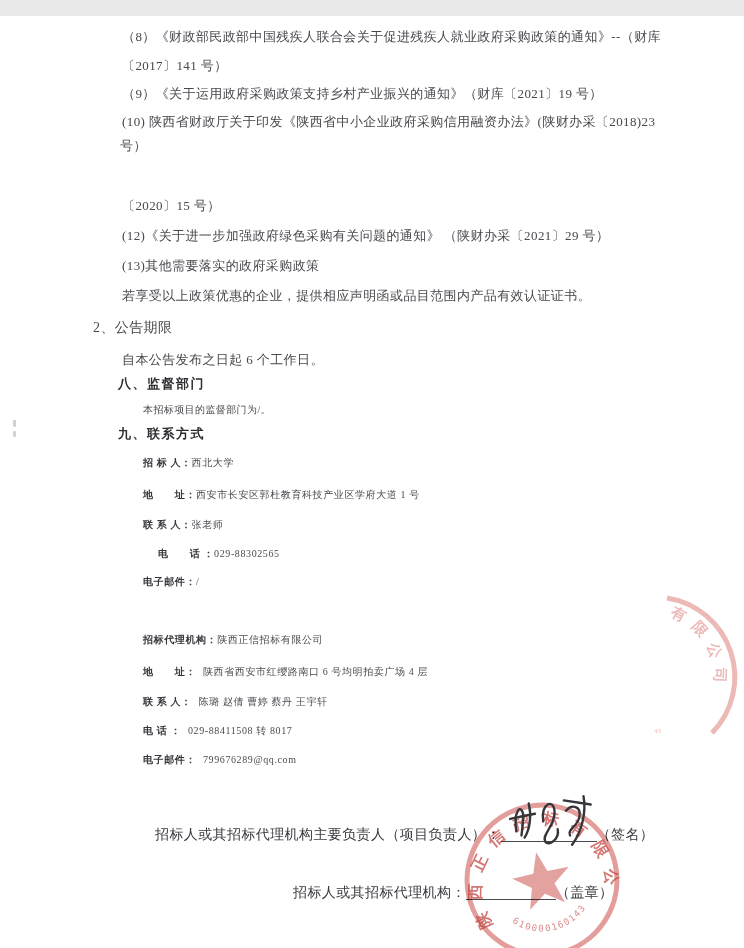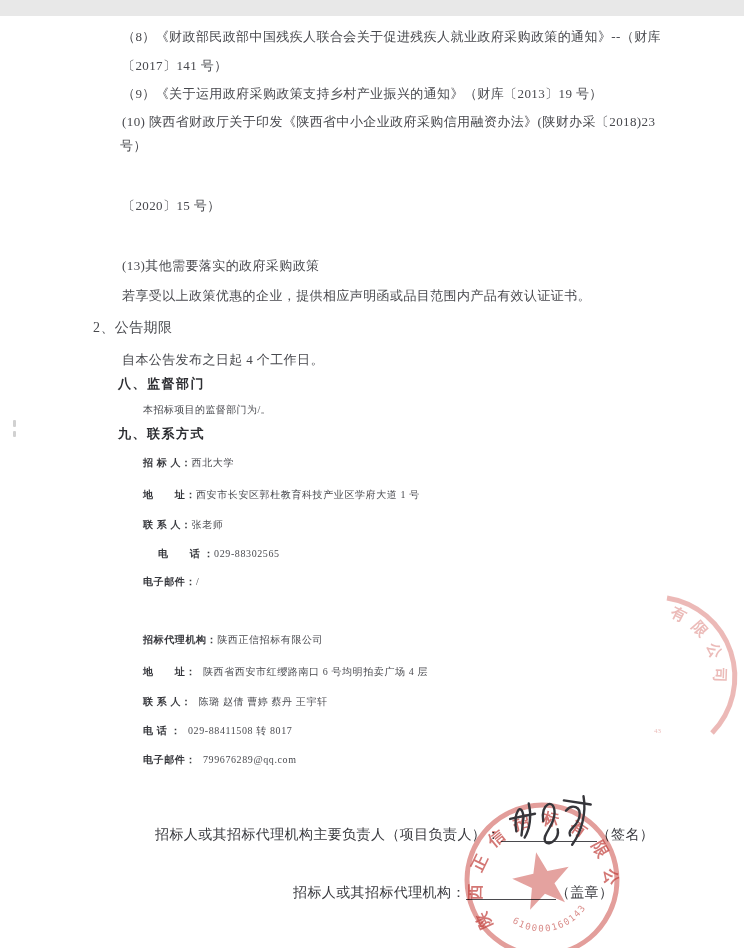--- a/index.html
+++ b/index.html
@@ -60,29 +60,30 @@
     border-radius:1px;z-index:1;
   }
 </style>
 </head>
 <body>
 
 <div class="page">
 
   <div class="ln" style="left:122px;top:14px;">（8）《财政部民政部中国残疾人联合会关于促进残疾人就业政府采购政策的通知》--（财库</div>
   <div class="ln" style="left:122px;top:43px;">〔2017〕141 号）</div>
-  <div class="ln" style="left:122px;top:71px;">（9）《关于运用政府采购政策支持乡村产业振兴的通知》（财库〔2013〕19 号）</div>
+  <div class="ln" style="left:122px;top:71px;">（9）《关于运用政府采购政策支持乡村产业振兴的通知》（财库〔2021〕19 号）</div>
   <div class="ln" style="left:122px;top:99px;">(10) 陕西省财政厅关于印发《陕西省中小企业政府采购信用融资办法》(陕财办采〔2018)23</div>
   <div class="ln" style="left:120px;top:123px;">号）</div>
   <div class="ln" style="left:122px;top:183px;">〔2020〕15 号）</div>
+  <div class="ln" style="left:122px;top:213px;">(12)《关于进一步加强政府绿色采购有关问题的通知》 （陕财办采〔2021〕29 号）</div>
   <div class="ln" style="left:122px;top:243px;">(13)其他需要落实的政府采购政策</div>
   <div class="ln" style="left:122px;top:273px;">若享受以上政策优惠的企业，提供相应声明函或品目范围内产品有效认证证书。</div>
 
   <div class="ln" style="left:93px;top:305px;font-size:14px;">2、公告期限</div>
-  <div class="ln" style="left:122px;top:337px;">自本公告发布之日起 4 个工作日。</div>
+  <div class="ln" style="left:122px;top:337px;">自本公告发布之日起 6 个工作日。</div>
 
   <div class="ln h" style="left:118px;top:361px;">八、监督部门</div>
   <div class="ln" style="left:143px;top:389px;font-size:10px;">本招标项目的监督部门为/。</div>
 
   <div class="ln h" style="left:118px;top:411px;">九、联系方式</div>
 
   <div class="ln c" style="left:143px;top:442px;">
     <span class="lab">招 标 人：</span><span class="val">西北大学</span>
   </div>
   <div class="ln c" style="left:143px;top:474px;">

